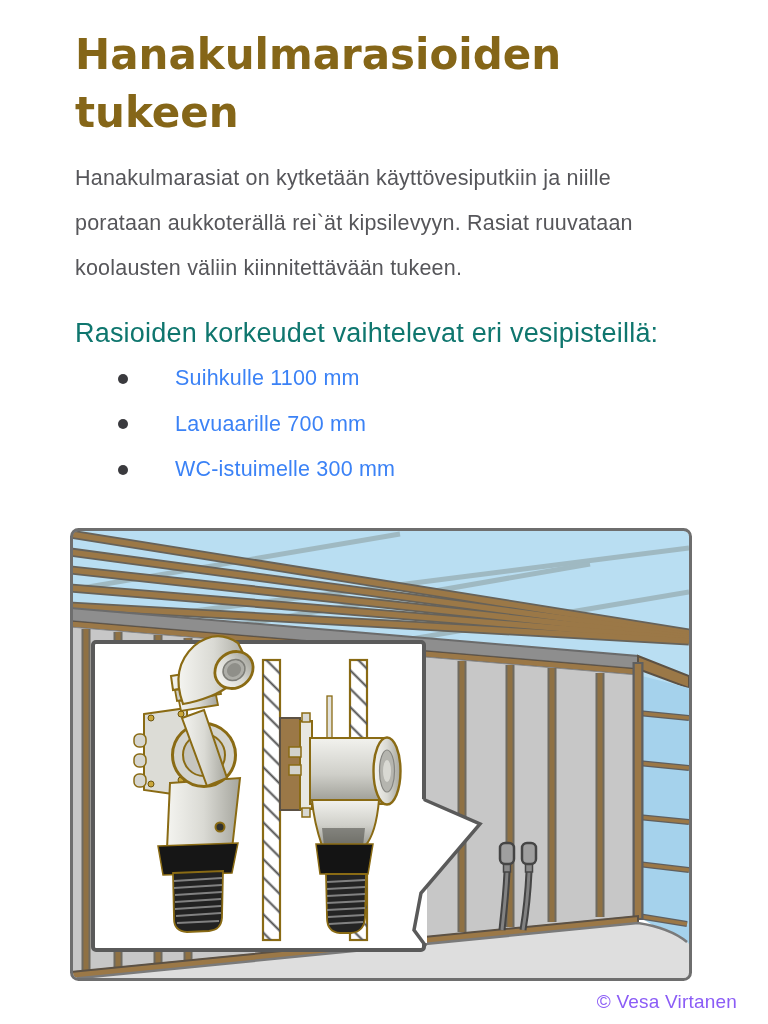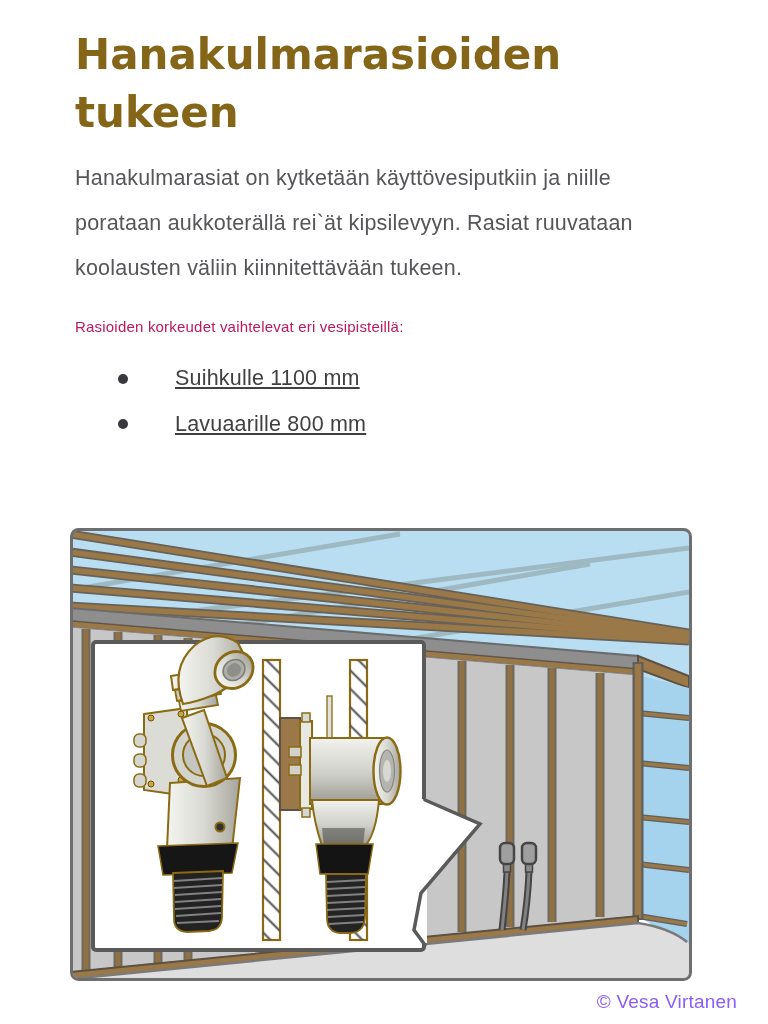--- a/index.html
+++ b/index.html
@@ -14,32 +14,32 @@
     font-family:"DejaVu Sans",sans-serif;
     font-weight:bold;font-size:42px;line-height:58px;
     color:#856618;letter-spacing:0px;
   }
   .intro-paragraph{
     position:absolute;left:75px;top:156px;width:628px;
     font-size:21.5px;line-height:45px;color:#56565a;letter-spacing:0.2px;
   }
   .list-heading{
     position:absolute;left:75px;top:318px;width:628px;
-    font-size:15px;color:#be185d;letter-spacing:0.2px;
+    font-size:27px;color:#0f766e;letter-spacing:0.2px;
   }
   .bullet-list{
     position:absolute;left:118px;top:356px;width:500px;
     margin:0;padding:0;list-style:none;
   }
   .bullet-item{display:flex;align-items:center;height:45.5px;}
   .bullet-dot{
     width:10px;height:10px;border-radius:50%;
     background:#3a3a3e;margin-right:47px;flex:0 0 auto;
   }
-  .bullet-text{font-size:21.5px;color:#404040;letter-spacing:0.2px;text-decoration:underline;}
+  .bullet-text{font-size:21.5px;color:#3b82f6;letter-spacing:0.2px;}
   .illustration-wrap{position:absolute;left:70px;top:528px;width:622px;height:453px;}
   .copyright{
     position:absolute;top:991px;right:31px;
     font-size:19px;color:#8b5cf6;letter-spacing:0.2px;
   }
 </style>
 </head>
 <body>
 
 <div class="page-title">Hanakulmarasioiden tukeen</div>
@@ -48,21 +48,25 @@
 
 <div class="list-heading">Rasioiden korkeudet vaihtelevat eri vesipisteillä:</div>
 
 <ul class="bullet-list">
   <li class="bullet-item">
     <span class="bullet-dot"></span>
     <span class="bullet-text">Suihkulle 1100 mm</span>
   </li>
   <li class="bullet-item">
     <span class="bullet-dot"></span>
-    <span class="bullet-text">Lavuaarille 800 mm</span>
+    <span class="bullet-text">Lavuaarille 700 mm</span>
+  </li>
+  <li class="bullet-item">
+    <span class="bullet-dot"></span>
+    <span class="bullet-text">WC-istuimelle 300 mm</span>
   </li>
 </ul>
 
 <div class="illustration-wrap">
 <svg width="622" height="453" viewBox="0 0 622 453" xmlns="http://www.w3.org/2000/svg">
   <defs>
     <linearGradient id="met" x1="0" y1="0" x2="1" y2="0">
       <stop offset="0" stop-color="#f4f4f0"></stop>
           <stop offset="0.5" stop-color="#dadad4"></stop>
           <stop offset="1" stop-color="#a5a59d"></stop>

